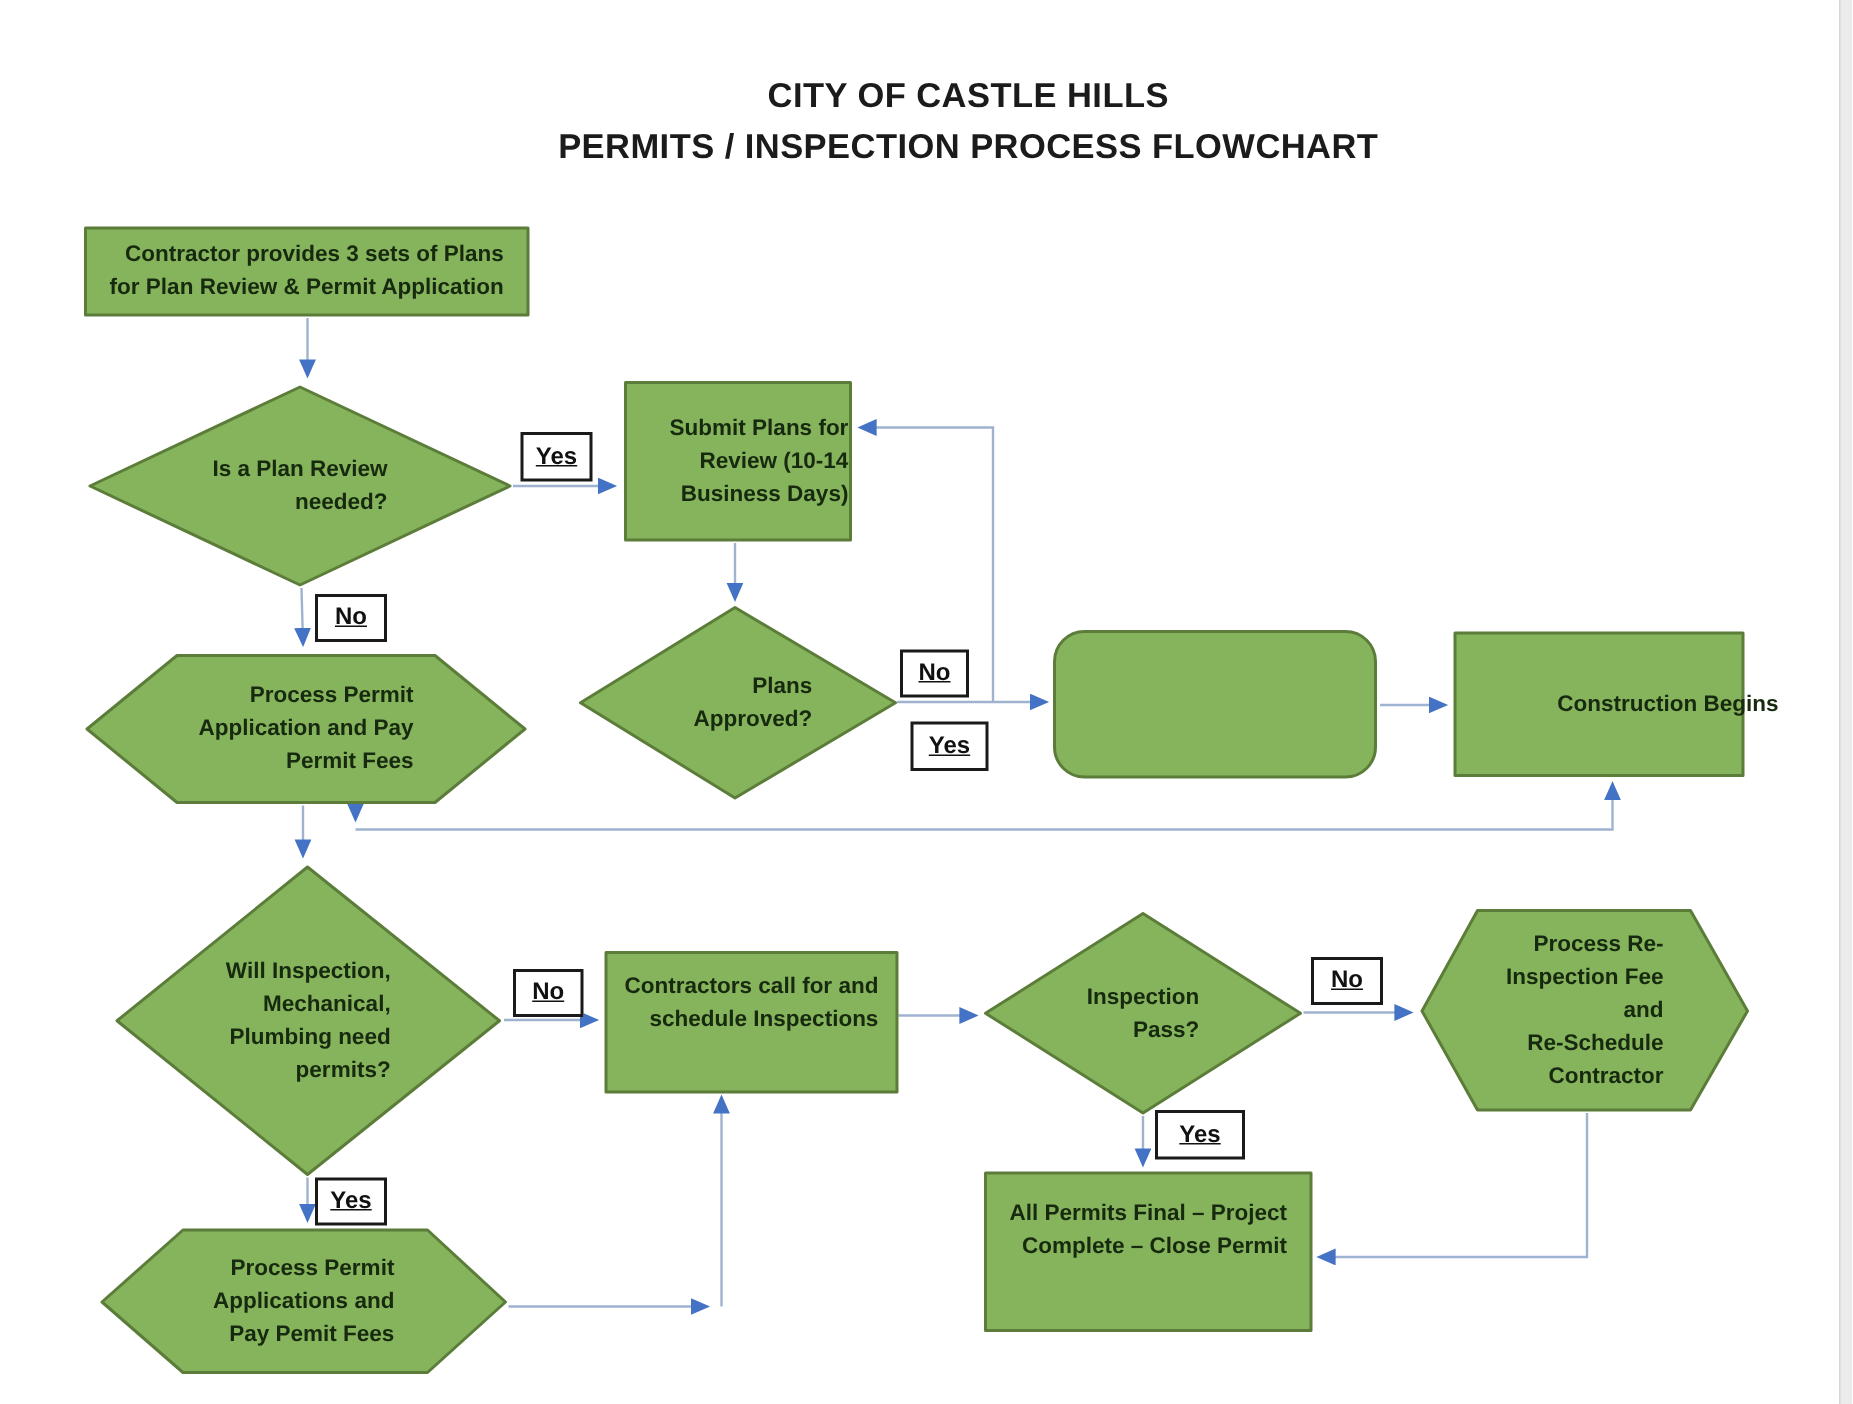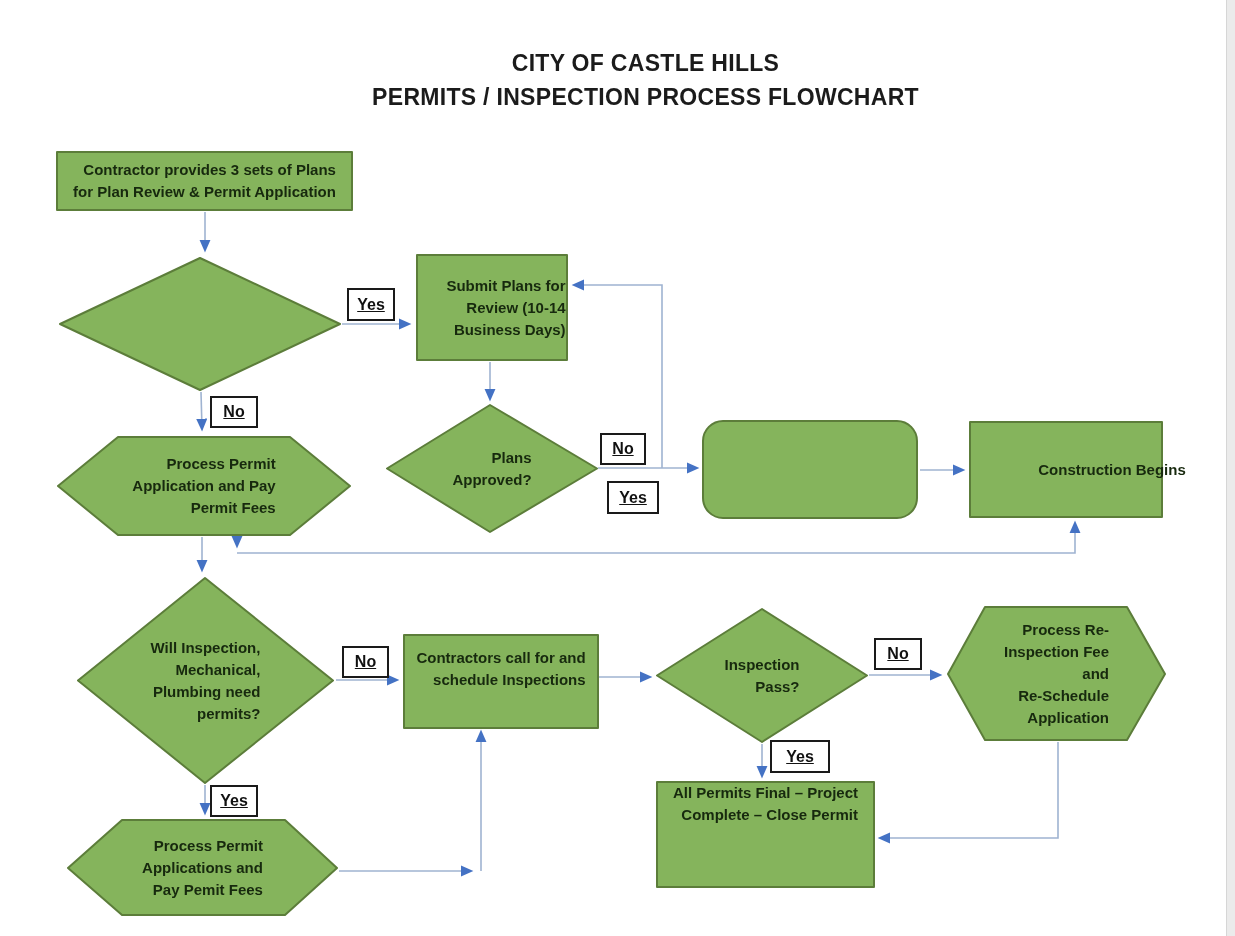--- a/index.html
+++ b/index.html
@@ -13,21 +13,21 @@
   #canvas{position:relative;width:1235px;height:936px;background:#fff;overflow:hidden;border-bottom:1px solid #e3e3e3;}
   svg.layer{position:absolute;left:0;top:0;}
   .shape{fill:var(--shape-fill);stroke:var(--shape-border);stroke-width:2px;stroke-linejoin:round;}
   .line{fill:none;stroke:var(--arrow-line);stroke-width:1.6px;}
   .arrowhead{fill:var(--arrow-head);}
   .title{position:absolute;left:0;top:46px;width:1235px;text-align:center;
          font-weight:bold;font-size:23px;line-height:34px;color:var(--title-color);letter-spacing:.3px;margin-left:28px;}
   .node{position:absolute;display:flex;align-items:center;justify-content:center;text-align:right;
         font-weight:bold;font-size:15px;line-height:22px;color:var(--node-text);
         white-space:pre-line;pointer-events:none;}
-  .node.top{align-items:flex-start;box-sizing:border-box;}
+  .node.top{align-items:flex-start;padding-top:16px;box-sizing:border-box;}
   .declabel{position:absolute;display:flex;align-items:center;justify-content:center;
         background:#ffffff;border:2px solid var(--label-border);
         font-weight:bold;font-size:16px;color:#111;box-sizing:border-box;text-decoration:underline;}
   .page-edge{position:absolute;right:0;top:0;bottom:0;width:8px;background:var(--page-edge);
         border-left:1px solid var(--page-edge-line);}
 </style>
 </head>
 <body>
 
 <div id="canvas">
@@ -73,42 +73,44 @@
     <polygon class="shape" points="205,578 333,680.5 205,783 78,680.5"></polygon>
     <rect class="shape" x="404" y="635" width="194" height="93"></rect>
     <polygon class="shape" points="762,609 867,675.5 762,742 657,675.5"></polygon>
     <polygon class="shape" points="948,674 985,607 1127,607 1165,674 1127,740 985,740"></polygon>
     <rect class="shape" x="657" y="782" width="217" height="105"></rect>
     <polygon class="shape" points="68,868 122,820 285,820 337,868 285,915 122,915"></polygon>
   </svg>
 
   <div class="node" style="left:57px;top:152px;width:295px;height:58px">Contractor provides 3 sets of Plans
 for Plan Review &amp; Permit Application</div>
+  <div class="node" style="left:60px;top:258px;width:280px;height:132px">Is a Plan Review
+needed?</div>
   <div class="node" style="left:417px;top:255px;width:178px;height:105px">Submit Plans for
 Review (10-14
 Business Days)</div>
-  <div class="node" style="left:387px;top:405px;width:210px;height:127px">Plans
+  <div class="node" style="left:397px;top:405px;width:210px;height:127px">Plans
 Approved?</div>
   <div class="node" style="left:58px;top:437px;width:292px;height:98px">Process Permit
 Application and Pay
 Permit Fees</div>
   <div class="node" style="left:1016px;top:422px;width:192px;height:95px">Construction Begins</div>
   <div class="node" style="left:78px;top:578px;width:255px;height:205px">Will Inspection,
 Mechanical,
 Plumbing need
 permits?</div>
   <div class="node" style="left:404px;top:635px;width:194px;height:68px">Contractors call for and
 schedule Inspections</div>
   <div class="node" style="left:657px;top:609px;width:210px;height:133px">Inspection
 Pass?</div>
   <div class="node" style="left:948px;top:607px;width:217px;height:133px">Process Re-
 Inspection Fee
 and
 Re-Schedule
-Application</div>
+Contractor</div>
   <div class="node top" style="left:657px;top:782px;width:217px;height:105px">All Permits Final – Project
 Complete – Close Permit</div>
   <div class="node" style="left:68px;top:820px;width:269px;height:95px">Process Permit
 Applications and
 Pay Pemit Fees</div>
 
   <div class="declabel" style="left:347px;top:288px;width:48px;height:33px">Yes</div>
   <div class="declabel" style="left:210px;top:396px;width:48px;height:32px">No</div>
   <div class="declabel" style="left:600px;top:433px;width:46px;height:32px">No</div>
   <div class="declabel" style="left:607px;top:481px;width:52px;height:33px">Yes</div>

